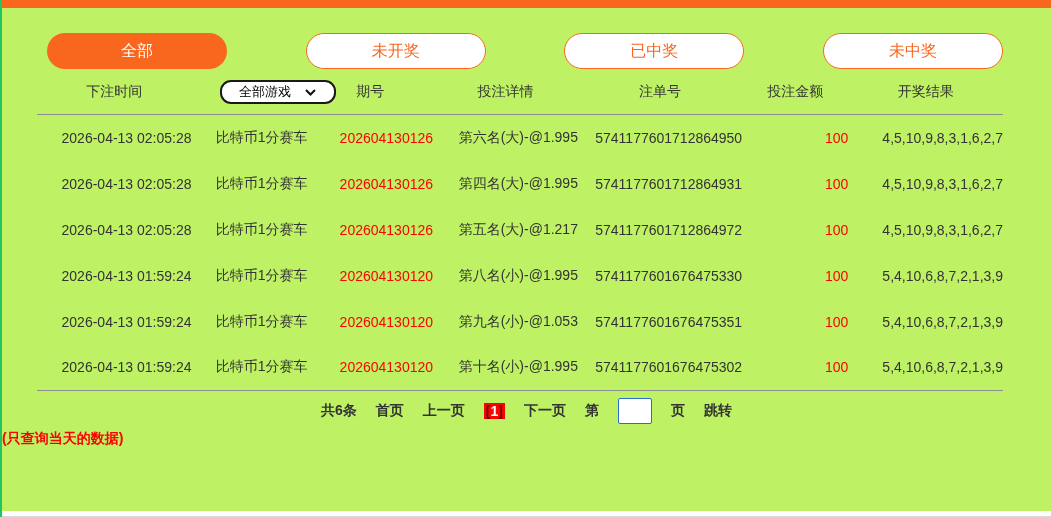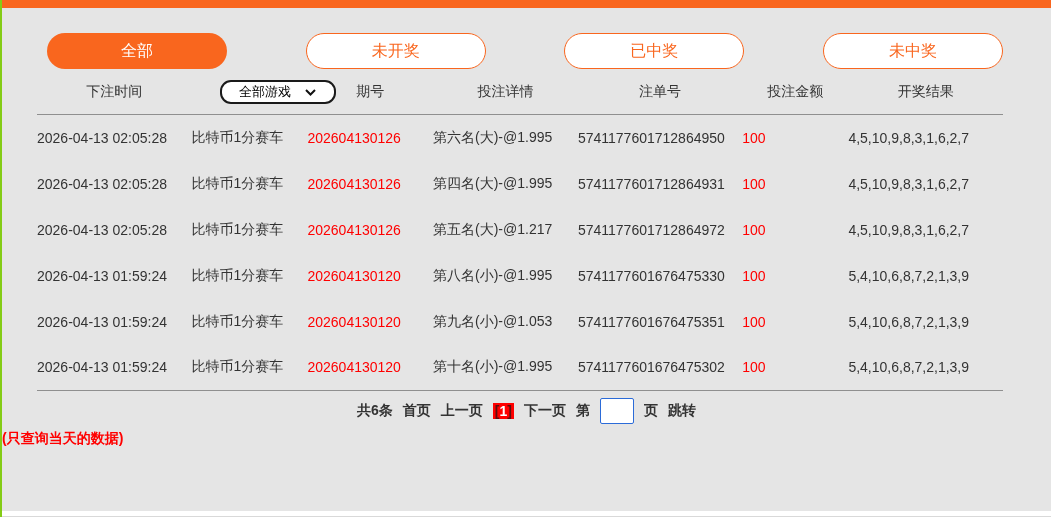--- a/index.html
+++ b/index.html
@@ -1,21 +1,21 @@
 <!DOCTYPE html>
 <html><head>
 <meta charset="utf-8">
 <style>
   * { margin:0; padding:0; box-sizing:border-box; }
   html,body { background:#ffffff; }
   body { font-family:"Liberation Sans","DejaVu Sans",sans-serif; }
   .viewport {
     position:relative; width:1051px; height:517px; overflow:hidden;
-    background:#e5e5e5;
-    border-left:2px solid #84cc16;
+    background:#bef264;
+    border-left:2px solid #22c55e;
   }
   .topbar { position:absolute; top:0; left:0; width:100%; height:8px; background:#f9661e; }
   .bottom-strip { position:absolute; bottom:0; left:0; width:100%; height:6px; background:#ffffff; border-bottom:1px solid #d9d9d9; }
 
   
   .filter-row { position:absolute; top:33px; left:0; width:100%; display:flex; justify-content:space-between; padding:0 48px 0 45px; }
   .filter-btn {
     width:180px; height:36px; border-radius:18px; font-size:16px;
     display:flex; align-items:center; justify-content:center; cursor:pointer;
     background:#ffffff; border:1px solid #f9661e; color:#f9661e;
@@ -29,36 +29,36 @@
   .records col.c-game   { width:12%; }
   .records col.c-period { width:13%; }
   .records col.c-detail { width:15%; }
   .records col.c-order  { width:17%; }
   .records col.c-amount { width:11%; }
   .records col.c-result { width:16%; }
   .records th { font-weight:normal; font-size:14px; color:#333; padding:0 0 10px 0; text-align:center; }
   .records thead tr { border-bottom:1px solid #8f8f8f; }
   .records tbody tr { height:46px; }
   .records tbody tr:last-child { border-bottom:1px solid #8f8f8f; }
-  .records td { font-size:14px; color:#333; text-align:left; white-space:nowrap; }
+  .records td { font-size:14px; color:#333; text-align:right; white-space:nowrap; }
   .records td.red { color:#ff0000;margin-top:20px; }
 
   
   .game-select {
     display:inline-flex; align-items:center; justify-content:center; gap:14px;
     width:116px; height:24px; background:#ffffff;
     border:2px solid #1a1a1a; border-radius:11px;
     font-size:13px; color:#000; cursor:pointer; vertical-align:middle;margin-left:28px;
   }
   .game-select .chevron { display:inline-flex; margin-top:1px; }
 
   
   .pagination {
     position:absolute; top:398px; left:0; width:100%;
-    display:flex; align-items:center; justify-content:center; gap:10px;
+    display:flex; align-items:center; justify-content:center; gap:19px;
     font-size:14px; font-weight:bold; color:#333;
   }
   .page-link { cursor:pointer; color:#333; }
   .current-page { background:#ff0000; padding:0 2px; font-weight:bold; }
   .current-page .bracket { color:#5c1010; }
   .current-page .num { color:#ffffff; }
   .jump-input {
     width:34px; height:26px; border:1px solid #2b6bd8; border-radius:2px;
     background:#fff; font-size:14px; text-align:center; outline:none;
   }

